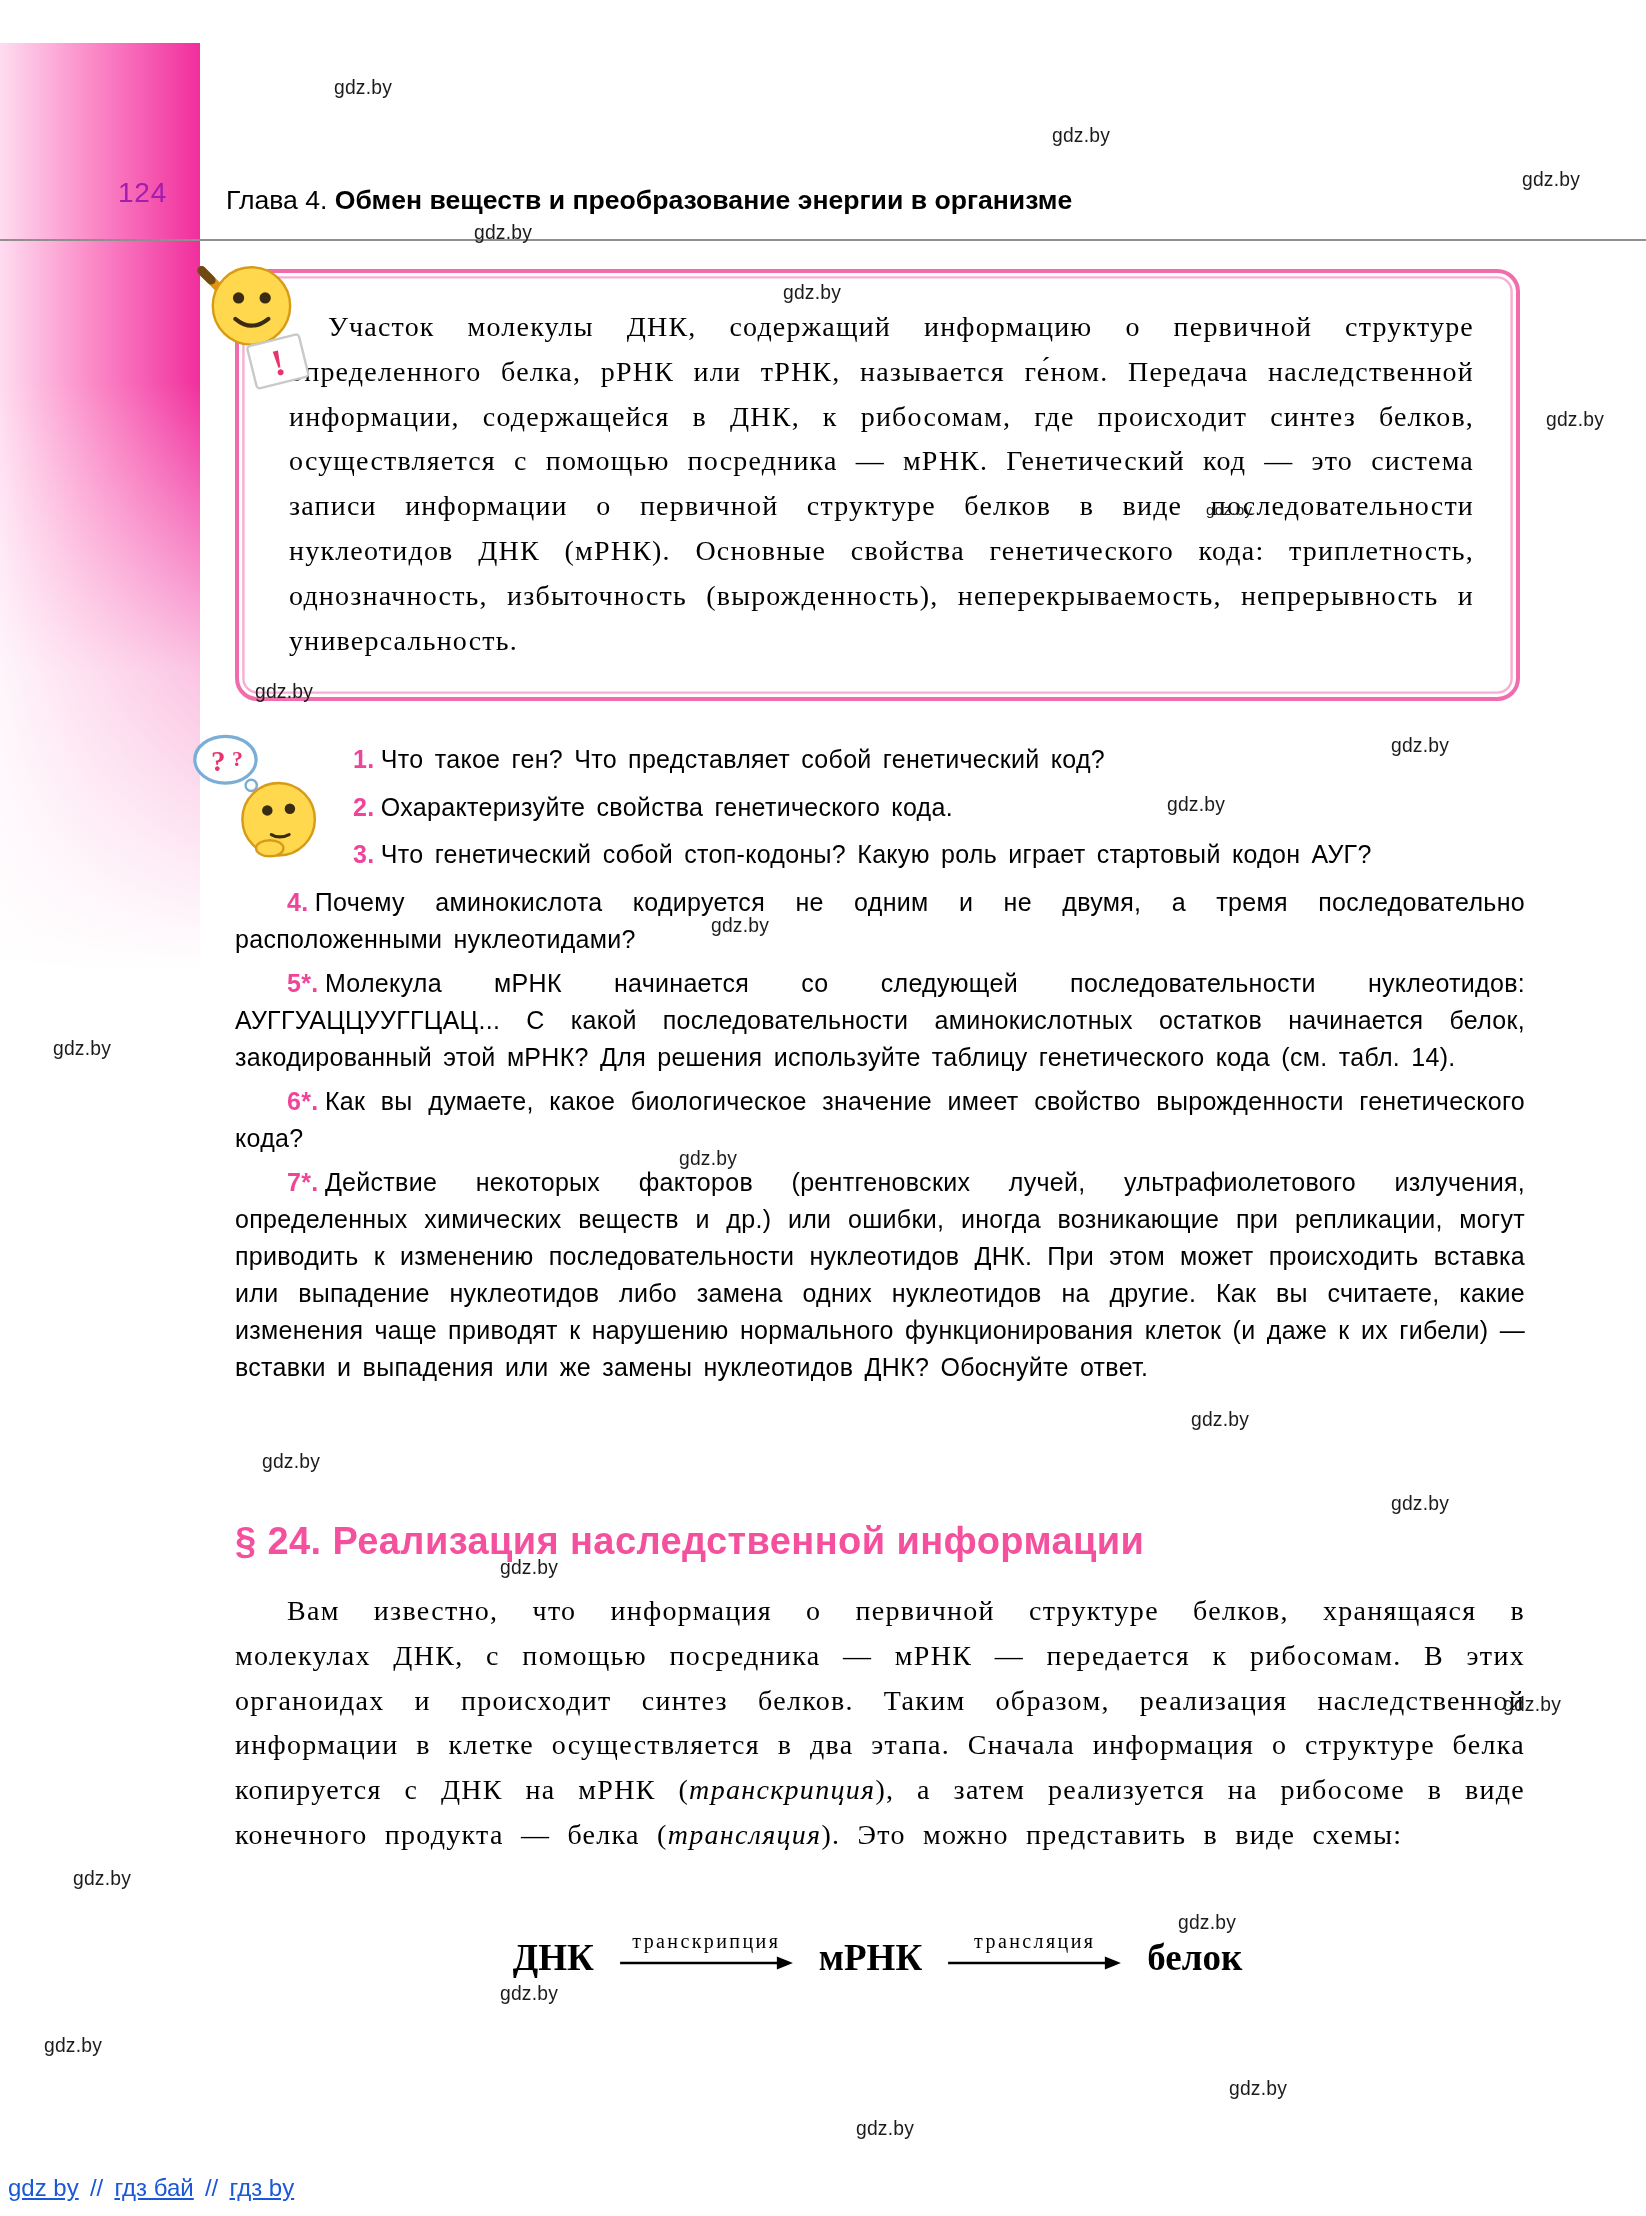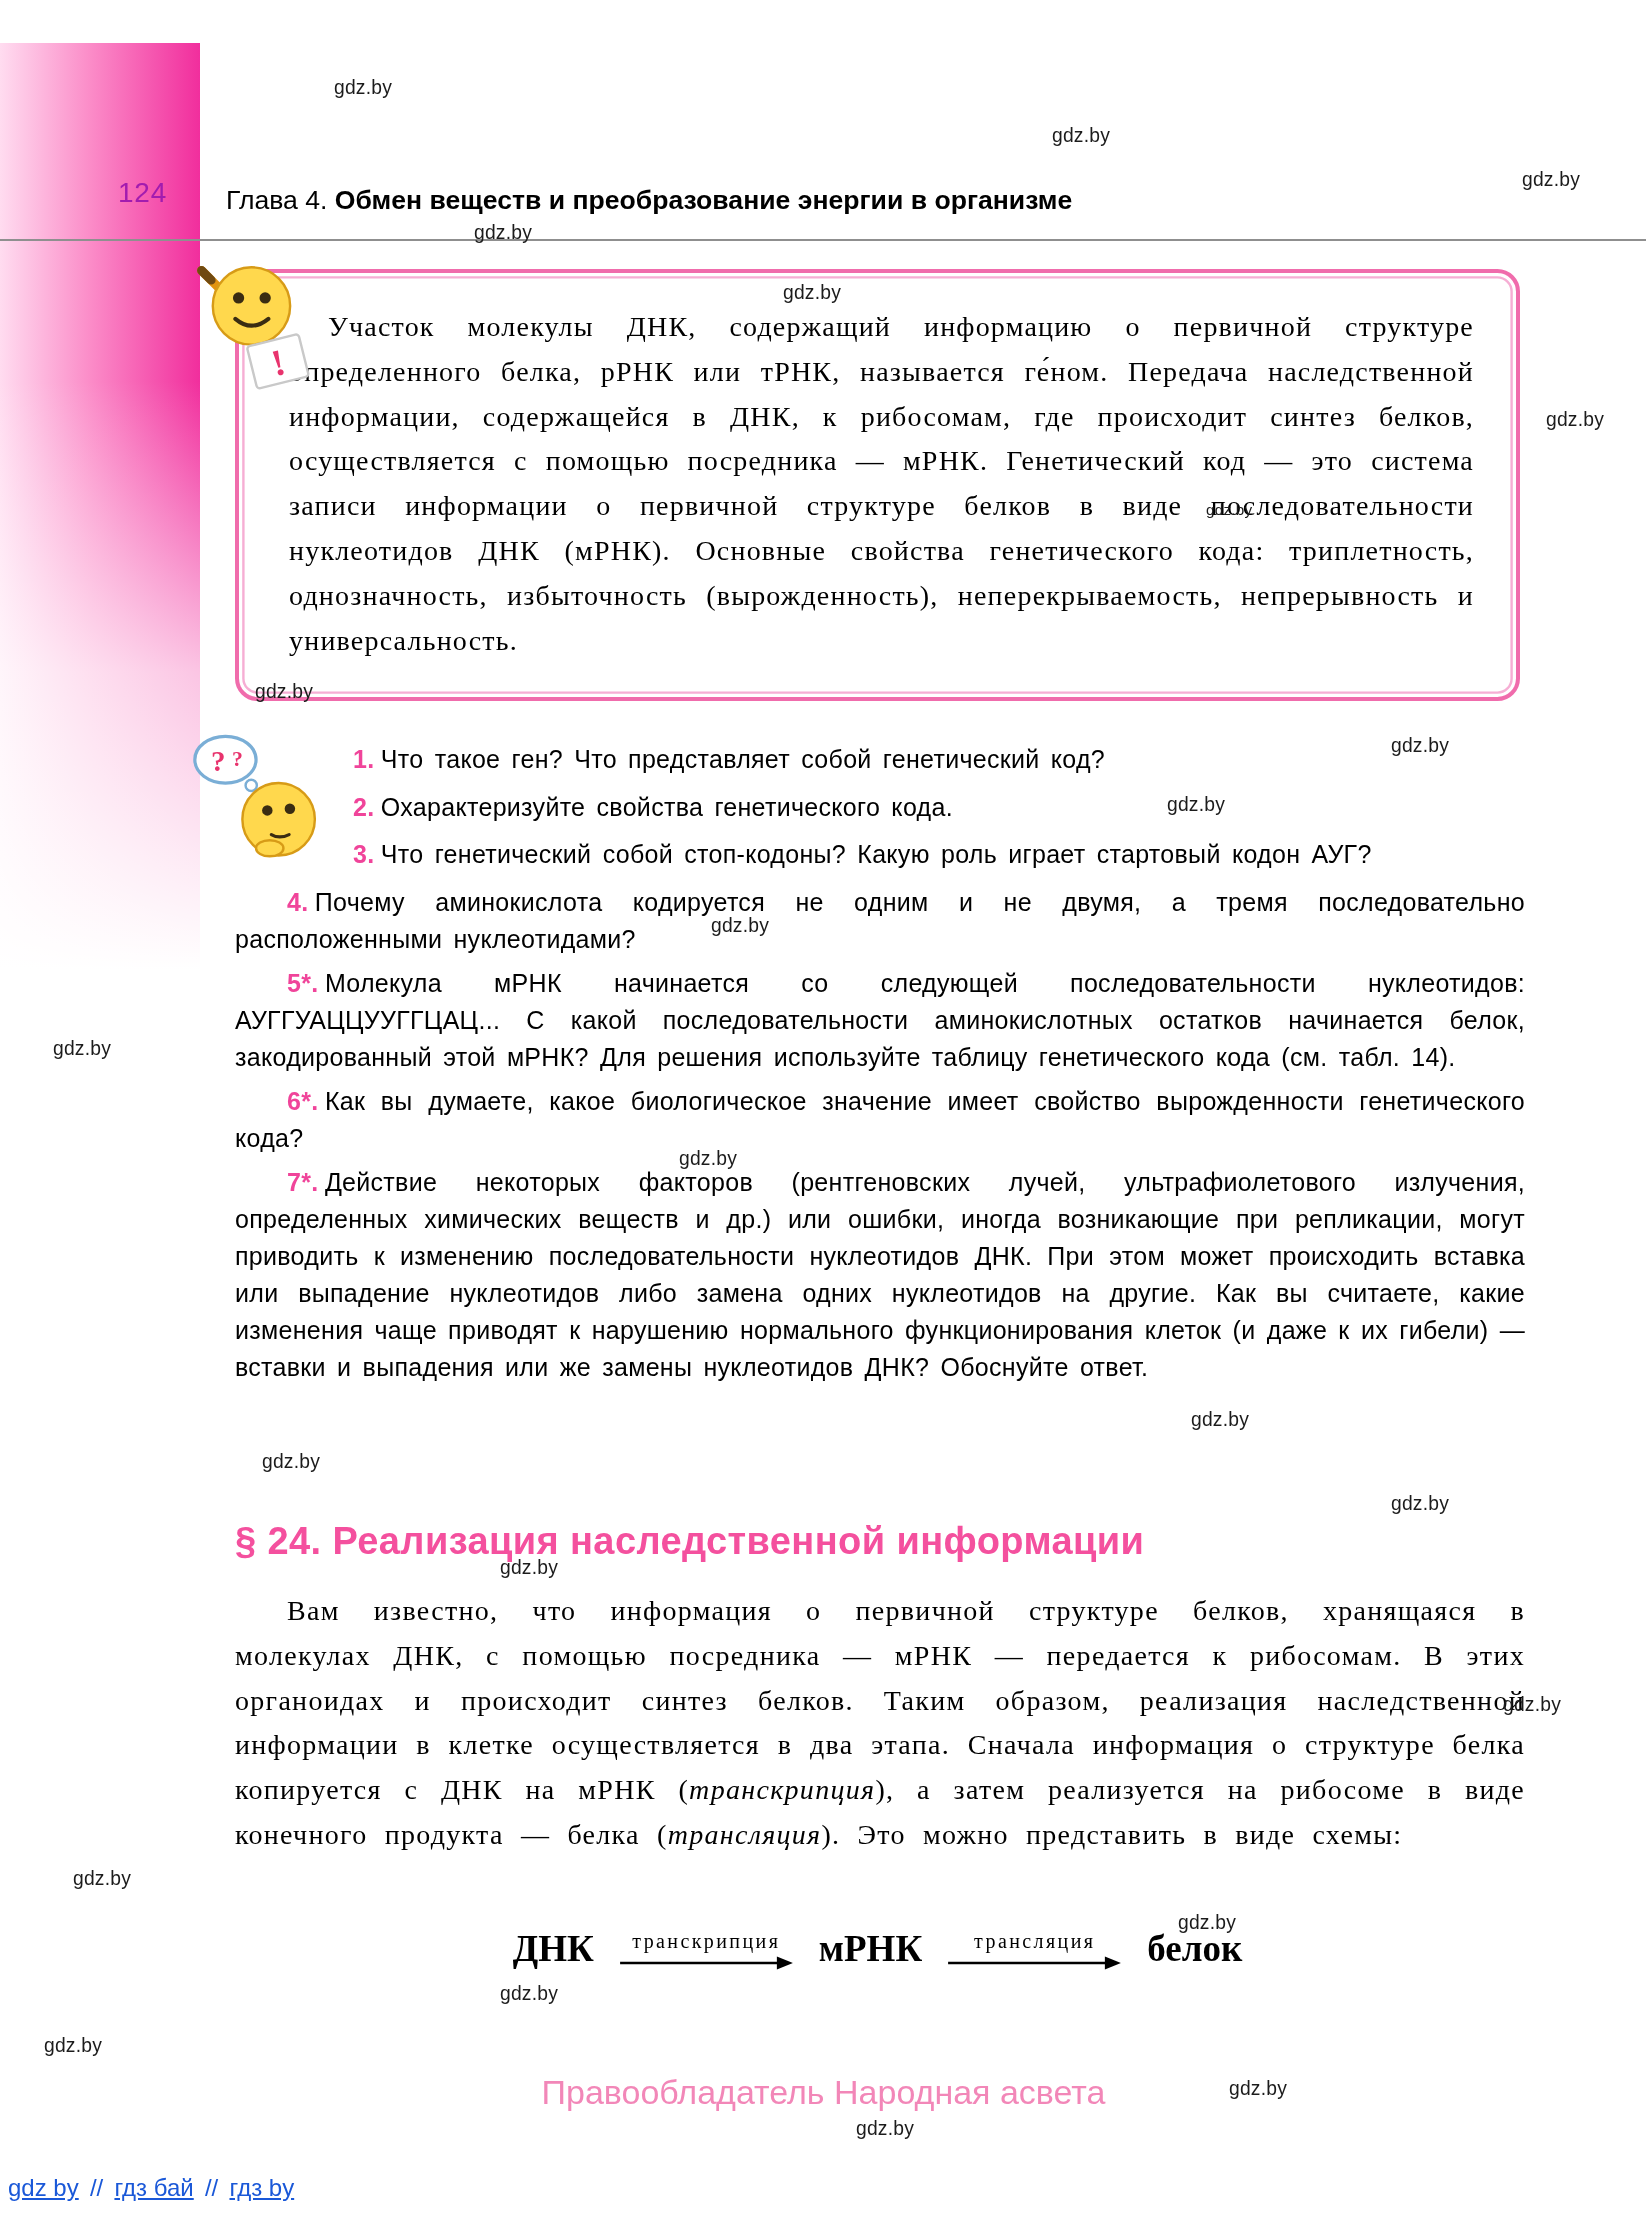--- a/index.html
+++ b/index.html
@@ -60,21 +60,21 @@
   .para {
     position:absolute; left:235px; top:1589px; width:1290px; margin:0;
     font-family:"Liberation Serif", serif; font-size:28px; line-height:1.6;
     text-align:justify; text-indent:52px; letter-spacing:1.3px; word-spacing:8.9px;
   }
   .para .it { font-style:italic; }
 
   
   .scheme {
     position:absolute; left:235px; top:1930px; width:1285px;
-    display:flex; justify-content:center; gap:24px;
+    display:flex; justify-content:center; align-items:flex-end; gap:24px;
     font-family:"Liberation Serif", serif;
   }
   .scheme .term { font-size:37px; font-weight:bold; line-height:1; padding-bottom:3.2px; }
   .arrowwrap { display:flex; flex-direction:column; align-items:center; padding-bottom:8px; }
   .alabel { font-size:20px; letter-spacing:2.4px; margin-bottom:2.4px; }
 
   .footer-copy {
     position:absolute; top:2073px; left:0; width:100%; text-align:center;
     color:#f287b8; font-size:34px;
   }
@@ -157,21 +157,20 @@
     <span class="arrowwrap">
       <span class="alabel">трансляция</span>
       <svg width="177" height="16" viewBox="0 0 220 20">
         <line x1="2" y1="10" x2="200" y2="10" stroke="#000" stroke-width="3"></line>
         <polygon points="198,2 218,10 198,18" fill="#000"></polygon>
       </svg>
     </span>
     <span class="term">белок</span>
   </div>
 
-  <div class="footer-copy">Правообладатель Народная асвета</div>
 
   <div class="footer-links">
     <span class="flink">gdz by</span><span class="fsep">//</span><span class="flink">гдз бай</span><span class="fsep">//</span><span class="flink">гдз by</span>
   </div>
 
   <span class="wm" style="left:334px;top:77px">gdz.by</span>
   <span class="wm" style="left:1052px;top:125px">gdz.by</span>
   <span class="wm" style="left:1522px;top:169px">gdz.by</span>
   <span class="wm" style="left:474px;top:222px">gdz.by</span>
   <span class="wm" style="left:783px;top:282px">gdz.by</span>

